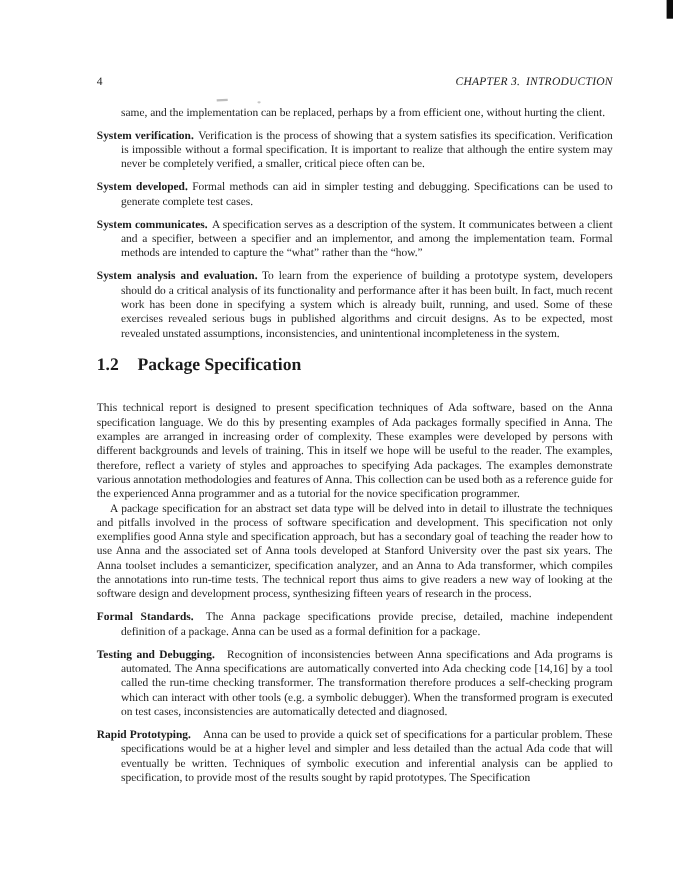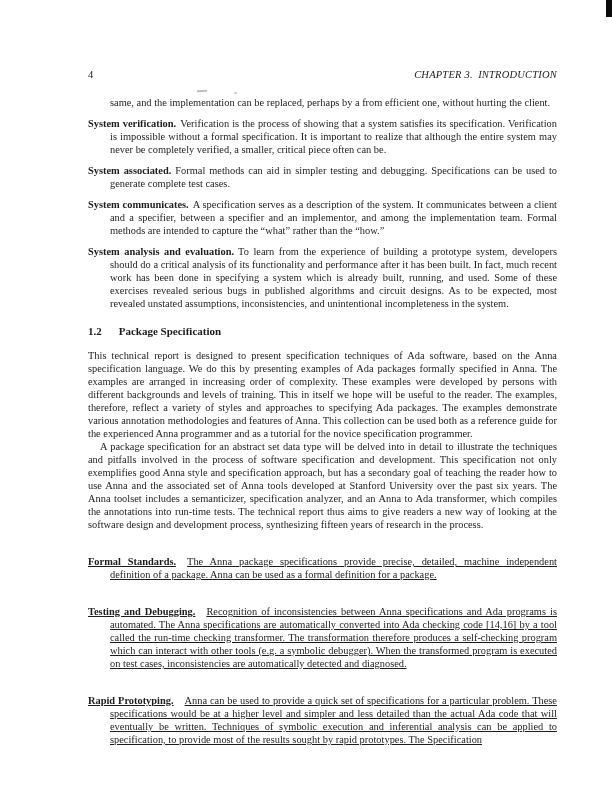--- a/index.html
+++ b/index.html
@@ -85,32 +85,31 @@
     padding-left: 22px;
     text-indent: -22px;
   }
   .term {
     font-weight: bold;
   }
   .def-item .term {
     margin-right: 4px;
   }
   .use-item {
-    margin-top: 24px;
+    margin-top: 8px;
     padding-left: 22px;
     text-indent: -22px;
-    text-decoration: underline;
   }
   .use-item .term {
     margin-right: 11px;
   }
   h2.section-heading {
     margin-top: 12px;
-    margin-bottom: 8px;
-    font-size: 11px;
+    margin-bottom: 24px;
+    font-size: 16px;
     line-height: 19px;
     font-weight: bold;
     text-align: left;
   }
   .section-number {
     margin-right: 17px;
   }
   .para {
     text-indent: 0;
   }
@@ -134,21 +133,21 @@
       <span class="running-title">CHAPTER 3. INTRODUCTION</span>
     </div>
 
     <p class="body-text cont-par">same, and the implementation can be replaced, perhaps by a from efficient one, without hurting the client.</p>
 
     <div class="body-text def-item">
       <span class="term">System verification.</span><span class="def-body">Verification is the process of showing that a system satisfies its specification. Verification is impossible without a formal specification. It is important to realize that although the entire system may never be completely verified, a smaller, critical piece often can be.</span>
     </div>
 
     <div class="body-text def-item">
-      <span class="term">System associated.</span><span class="def-body">Formal methods can aid in simpler testing and debugging. Specifications can be used to generate complete test cases.</span>
+      <span class="term">System developed.</span><span class="def-body">Formal methods can aid in simpler testing and debugging. Specifications can be used to generate complete test cases.</span>
     </div>
 
     <div class="body-text def-item">
       <span class="term">System communicates.</span><span class="def-body">A specification serves as a description of the system. It communicates between a client and a specifier, between a specifier and an implementor, and among the implementation team. Formal methods are intended to capture the “what” rather than the “how.”</span>
     </div>
 
     <div class="body-text def-item">
       <span class="term">System analysis and evaluation.</span><span class="def-body">To learn from the experience of building a prototype system, developers should do a critical analysis of its functionality and performance after it has been built. In fact, much recent work has been done in specifying a system which is already built, running, and used. Some of these exercises revealed serious bugs in published algorithms and circuit designs. As to be expected, most revealed unstated assumptions, inconsistencies, and unintentional incompleteness in the system.</span>
     </div>
 

